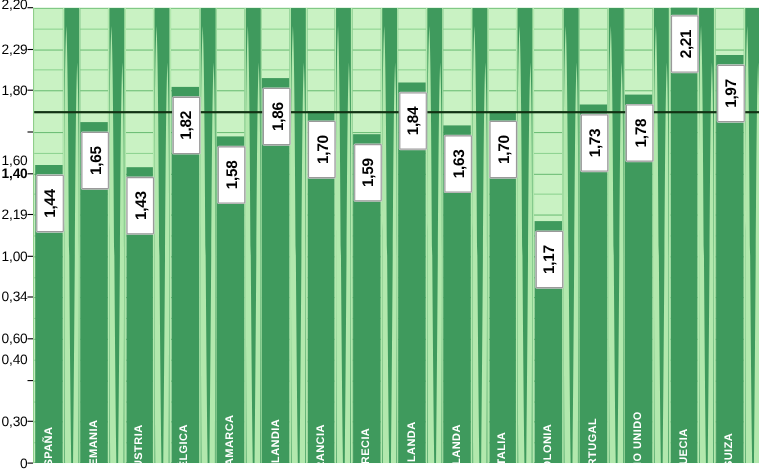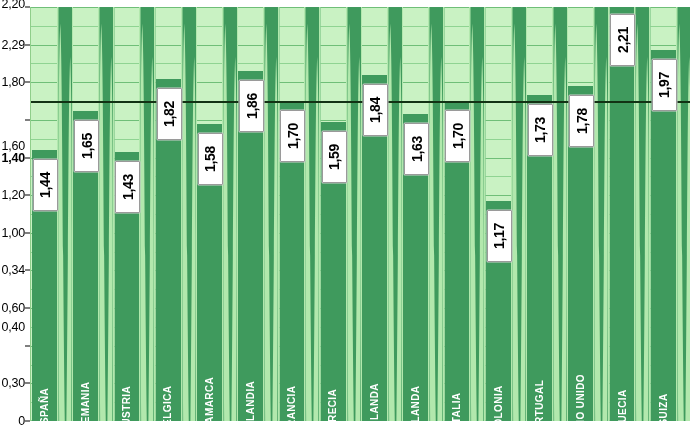--- a/index.html
+++ b/index.html
@@ -97,21 +97,21 @@
       <div class="y-tick" style="top: 383.364px;">0,30</div>
       <div class="y-tick-mark" style="top: 383.364px;"></div>
       <div class="y-tick" style="top: 327px;">0,40</div>
       <div class="y-tick-mark" style="top: 345.727px;"></div>
       <div class="y-tick" style="top: 308.091px;">0,60</div>
       <div class="y-tick-mark" style="top: 308.091px;"></div>
       <div class="y-tick" style="top: 270.455px;">0,34</div>
       <div class="y-tick-mark" style="top: 270.455px;"></div>
       <div class="y-tick" style="top: 232.818px;">1,00</div>
       <div class="y-tick-mark" style="top: 232.818px;"></div>
-      <div class="y-tick" style="top: 195.182px;">1,20</div>
+      <div class="y-tick" style="top: 195.182px;">2,19</div>
       <div class="y-tick-mark" style="top: 195.182px;"></div>
       <div class="y-tick" style="top: 157.545px; font-weight: bold;">1,40</div>
       <div class="y-tick-mark" style="top: 157.545px;"></div>
       <div class="y-tick" style="top: 111px; margin-top: 35px;">1,60</div>
       <div class="y-tick-mark" style="top: 119.909px;"></div>
       <div class="y-tick" style="top: 82.2727px; text-align: right;">1,80</div>
       <div class="y-tick-mark" style="top: 82.2727px;"></div>
       <div class="y-tick" style="top: 44.6364px;">2,29</div>
       <div class="y-tick-mark" style="top: 44.6364px;"></div>
       <div class="y-tick" style="top: 4px;">2,20</div>

